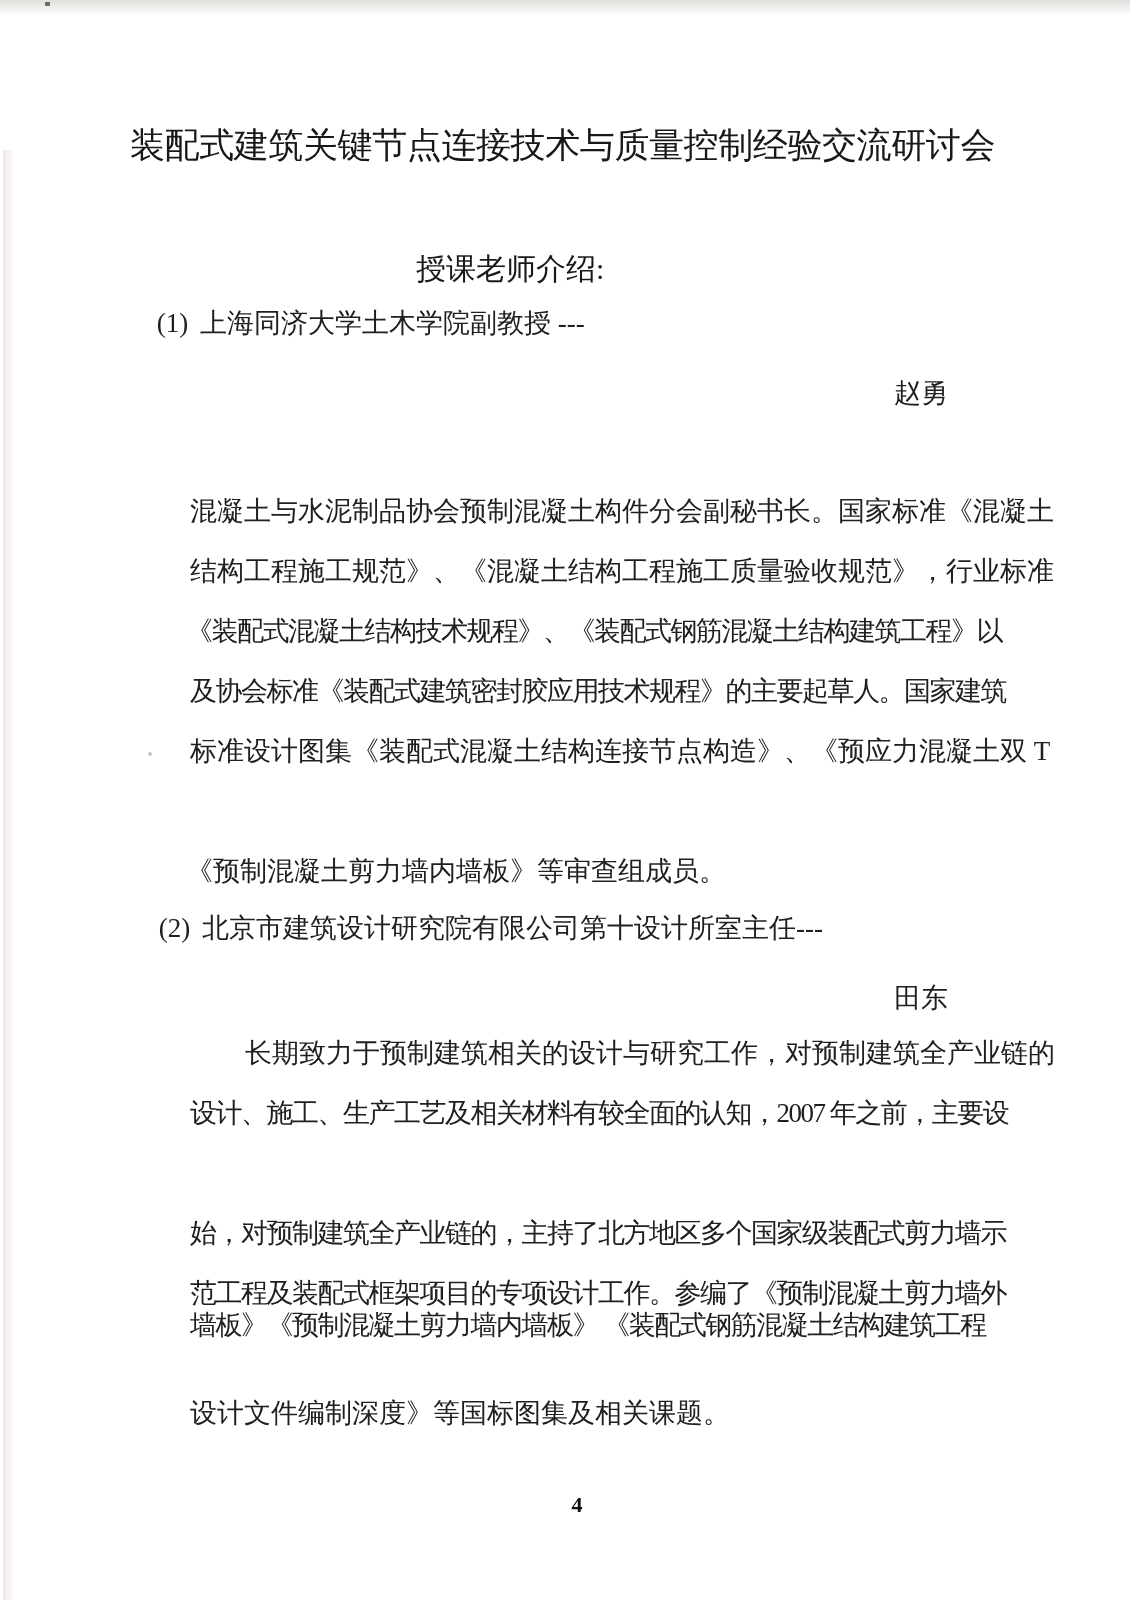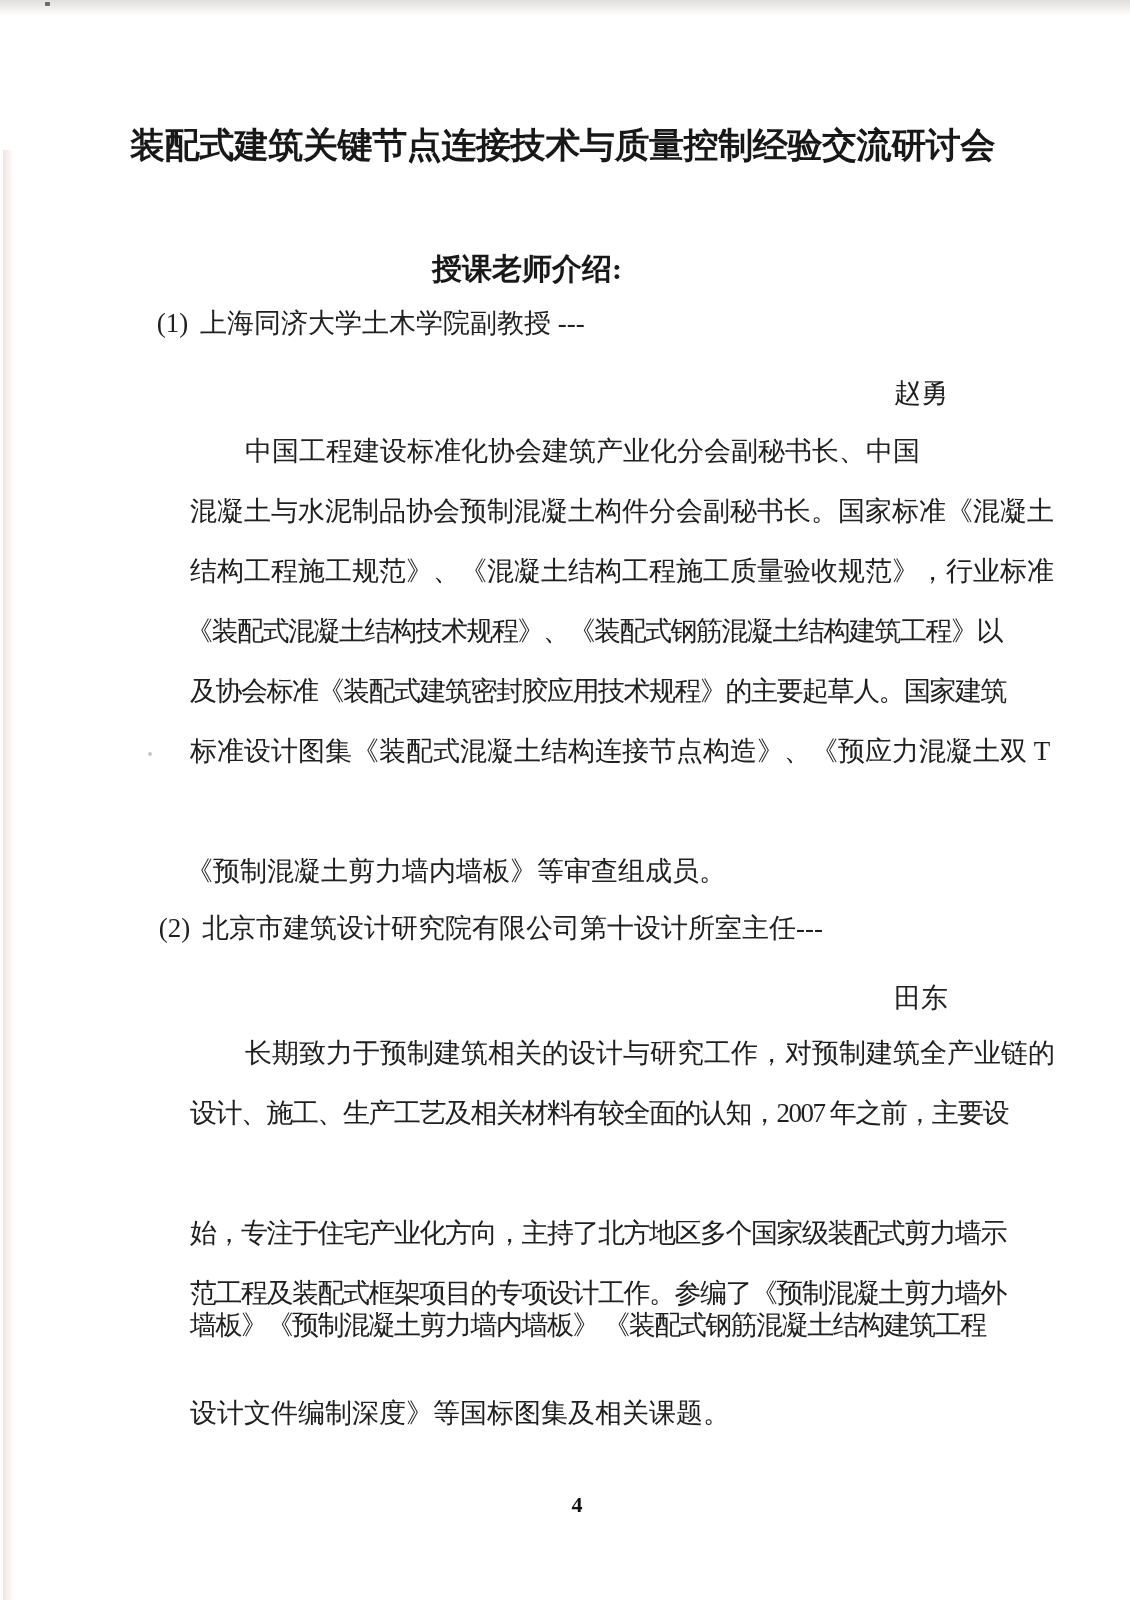--- a/index.html
+++ b/index.html
@@ -19,28 +19,28 @@
   .edge-left{
     position:absolute;left:3px;top:150px;bottom:0;width:11px;
     background:linear-gradient(to right, rgba(216,186,178,0.38), rgba(255,255,255,0));
   }
   .speck-a{position:absolute;left:45px;top:2px;width:5px;height:4px;background:#6a6a6a;border-radius:1px;}
   .speck-b{position:absolute;left:148px;top:752px;width:4px;height:4px;background:#c9c5c0;border-radius:2px;}
 
   .title{
     position:absolute;top:122px;left:130px;
     margin:0;
-    font-size:35px;font-weight:bold;
+    font-size:35px;font-weight:normal;
     letter-spacing:-0.4px;
     white-space:nowrap;
     color:#181818;
   }
   .heading{
-    position:absolute;top:249px;left:432px;
-    font-size:30px;font-weight:bold;
+    position:absolute;top:249px;left:416px;
+    font-size:30px;font-weight:normal;
     white-space:nowrap;
     color:#181818;
   }
   .line{
     position:absolute;
     left:190px;
     font-size:27px;
     line-height:35px;height:35px;
     white-space:nowrap;
     color:#202020;
@@ -71,35 +71,34 @@
 
   <h1 class="title">装配式建筑关键节点连接技术与质量控制经验交流研讨会</h1>
 
   <div class="heading">授课老师介绍:</div>
 
   <div class="line item" style="top:306px">
     <span class="num">(1)</span><span>上海同济大学土木学院副教授 ---</span>
   </div>
   <div class="line name" style="top:376px">赵勇</div>
 
-  <div class="line indent" style="top:434px">中国工程建设标准化协会建筑产业化分会副秘书长、中国</div>
   <div class="line" style="top:494px">混凝土与水泥制品协会预制混凝土构件分会副秘书长。国家标准《混凝土</div>
   <div class="line" style="top:554px">结构工程施工规范》、《混凝土结构工程施工质量验收规范》，行业标准</div>
   <div class="line bracket tight" style="top:614px">《装配式混凝土结构技术规程》、《装配式钢筋混凝土结构建筑工程》以</div>
   <div class="line tight" style="top:674px">及协会标准《装配式建筑密封胶应用技术规程》的主要起草人。国家建筑</div>
   <div class="line" style="top:734px">标准设计图集《装配式混凝土结构连接节点构造》、《预应力混凝土双 T</div>
   <div class="line bracket" style="top:854px">《预制混凝土剪力墙内墙板》等审查组成员。</div>
 
   <div class="line item" style="top:911px;left:147px">
     <span class="num">(2)</span><span>北京市建筑设计研究院有限公司第十设计所室主任---</span>
   </div>
   <div class="line name" style="top:981px">田东</div>
 
   <div class="line indent" style="top:1036px">长期致力于预制建筑相关的设计与研究工作，对预制建筑全产业链的</div>
   <div class="line tight" style="top:1096px">设计、施工、生产工艺及相关材料有较全面的认知，2007 年之前，主要设</div>
-  <div class="line tight" style="top:1216px">始，专注于住宅产业化方向，主持了北方地区多个国家级装配式剪力墙示</div>
+  <div class="line tight" style="top:1216px">始，对预制建筑全产业链的，主持了北方地区多个国家级装配式剪力墙示</div>
   <div class="line tight" style="top:1276px">范工程及装配式框架项目的专项设计工作。参编了《预制混凝土剪力墙外</div>
   <div class="line tight" style="top:1308px">墙板》《预制混凝土剪力墙内墙板》 《装配式钢筋混凝土结构建筑工程</div>
   <div class="line" style="top:1396px">设计文件编制深度》等国标图集及相关课题。</div>
 
   <div class="pageno">4</div>
 
 </div>
 
 </body></html>

